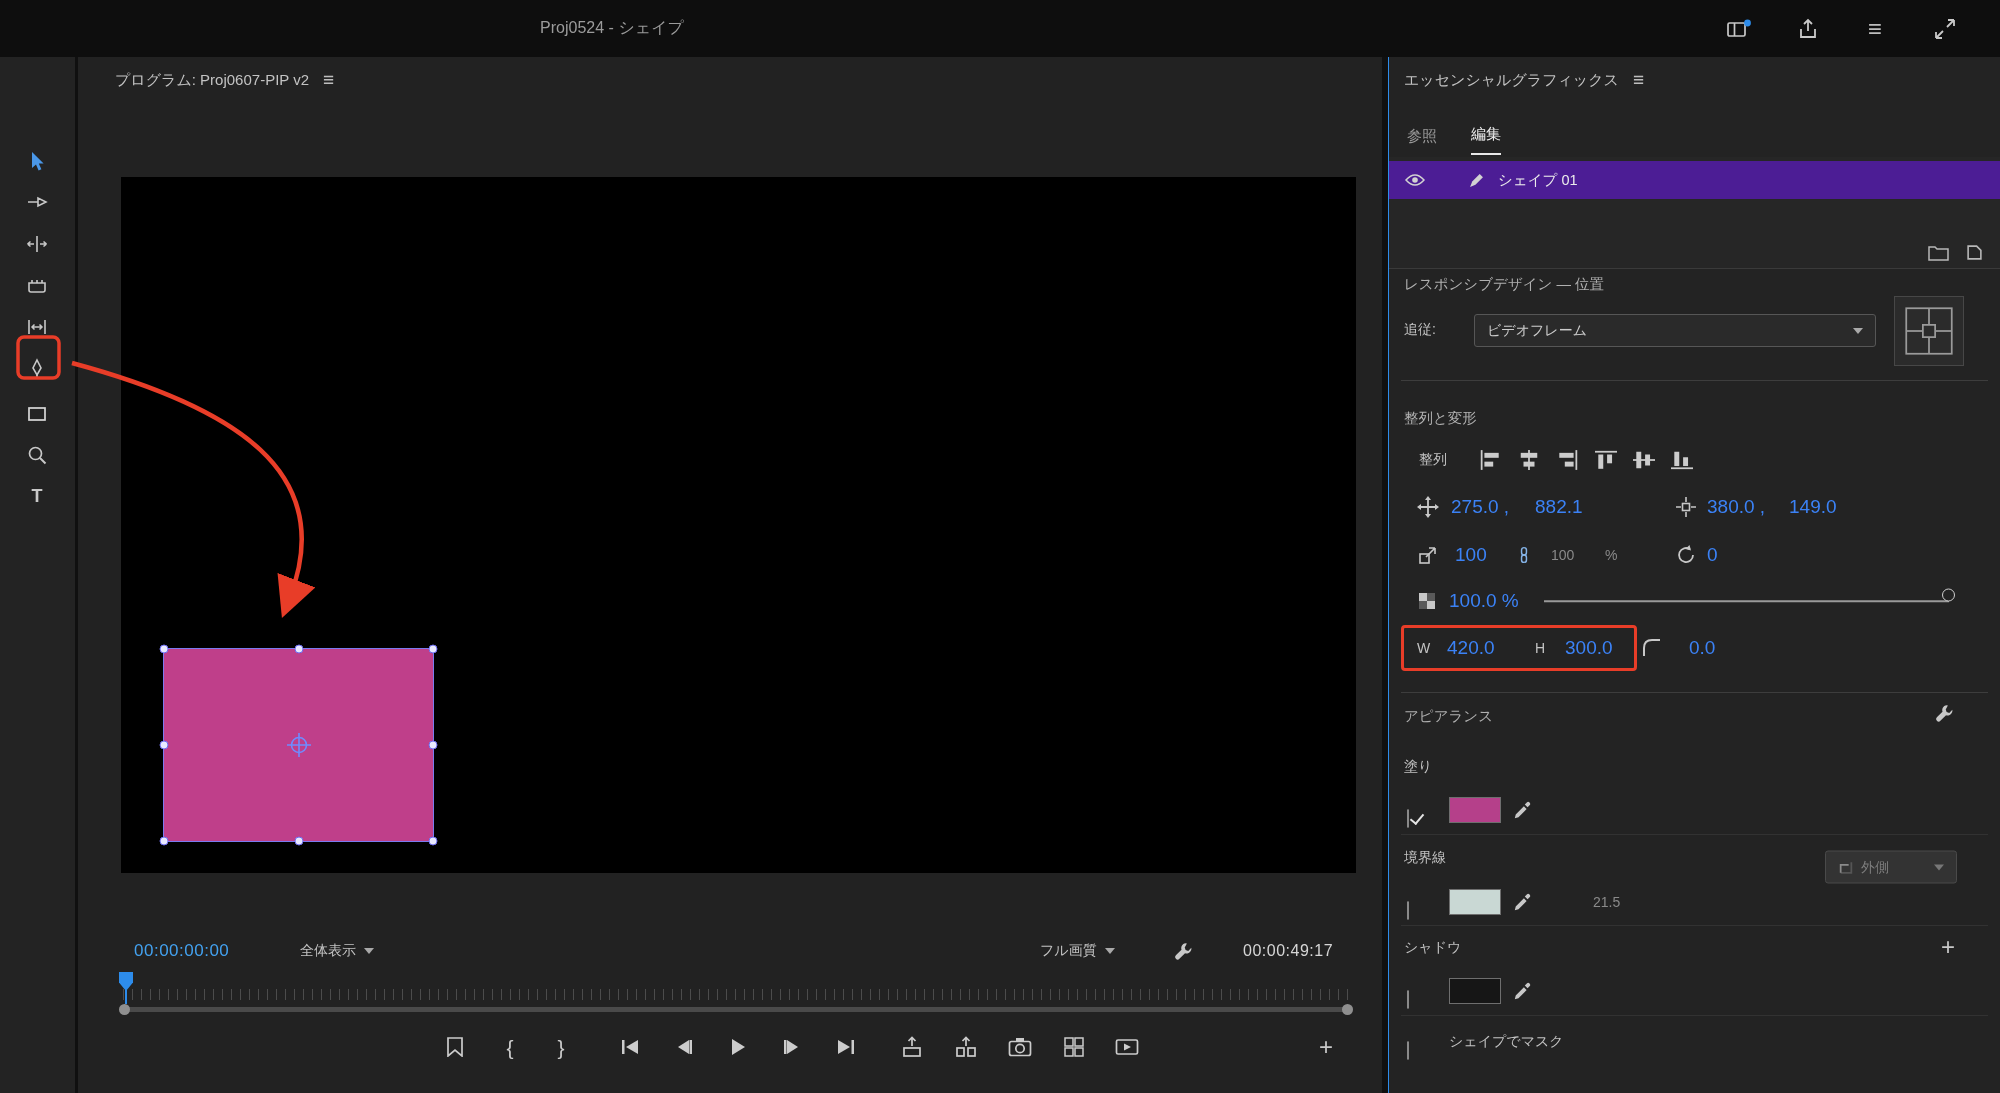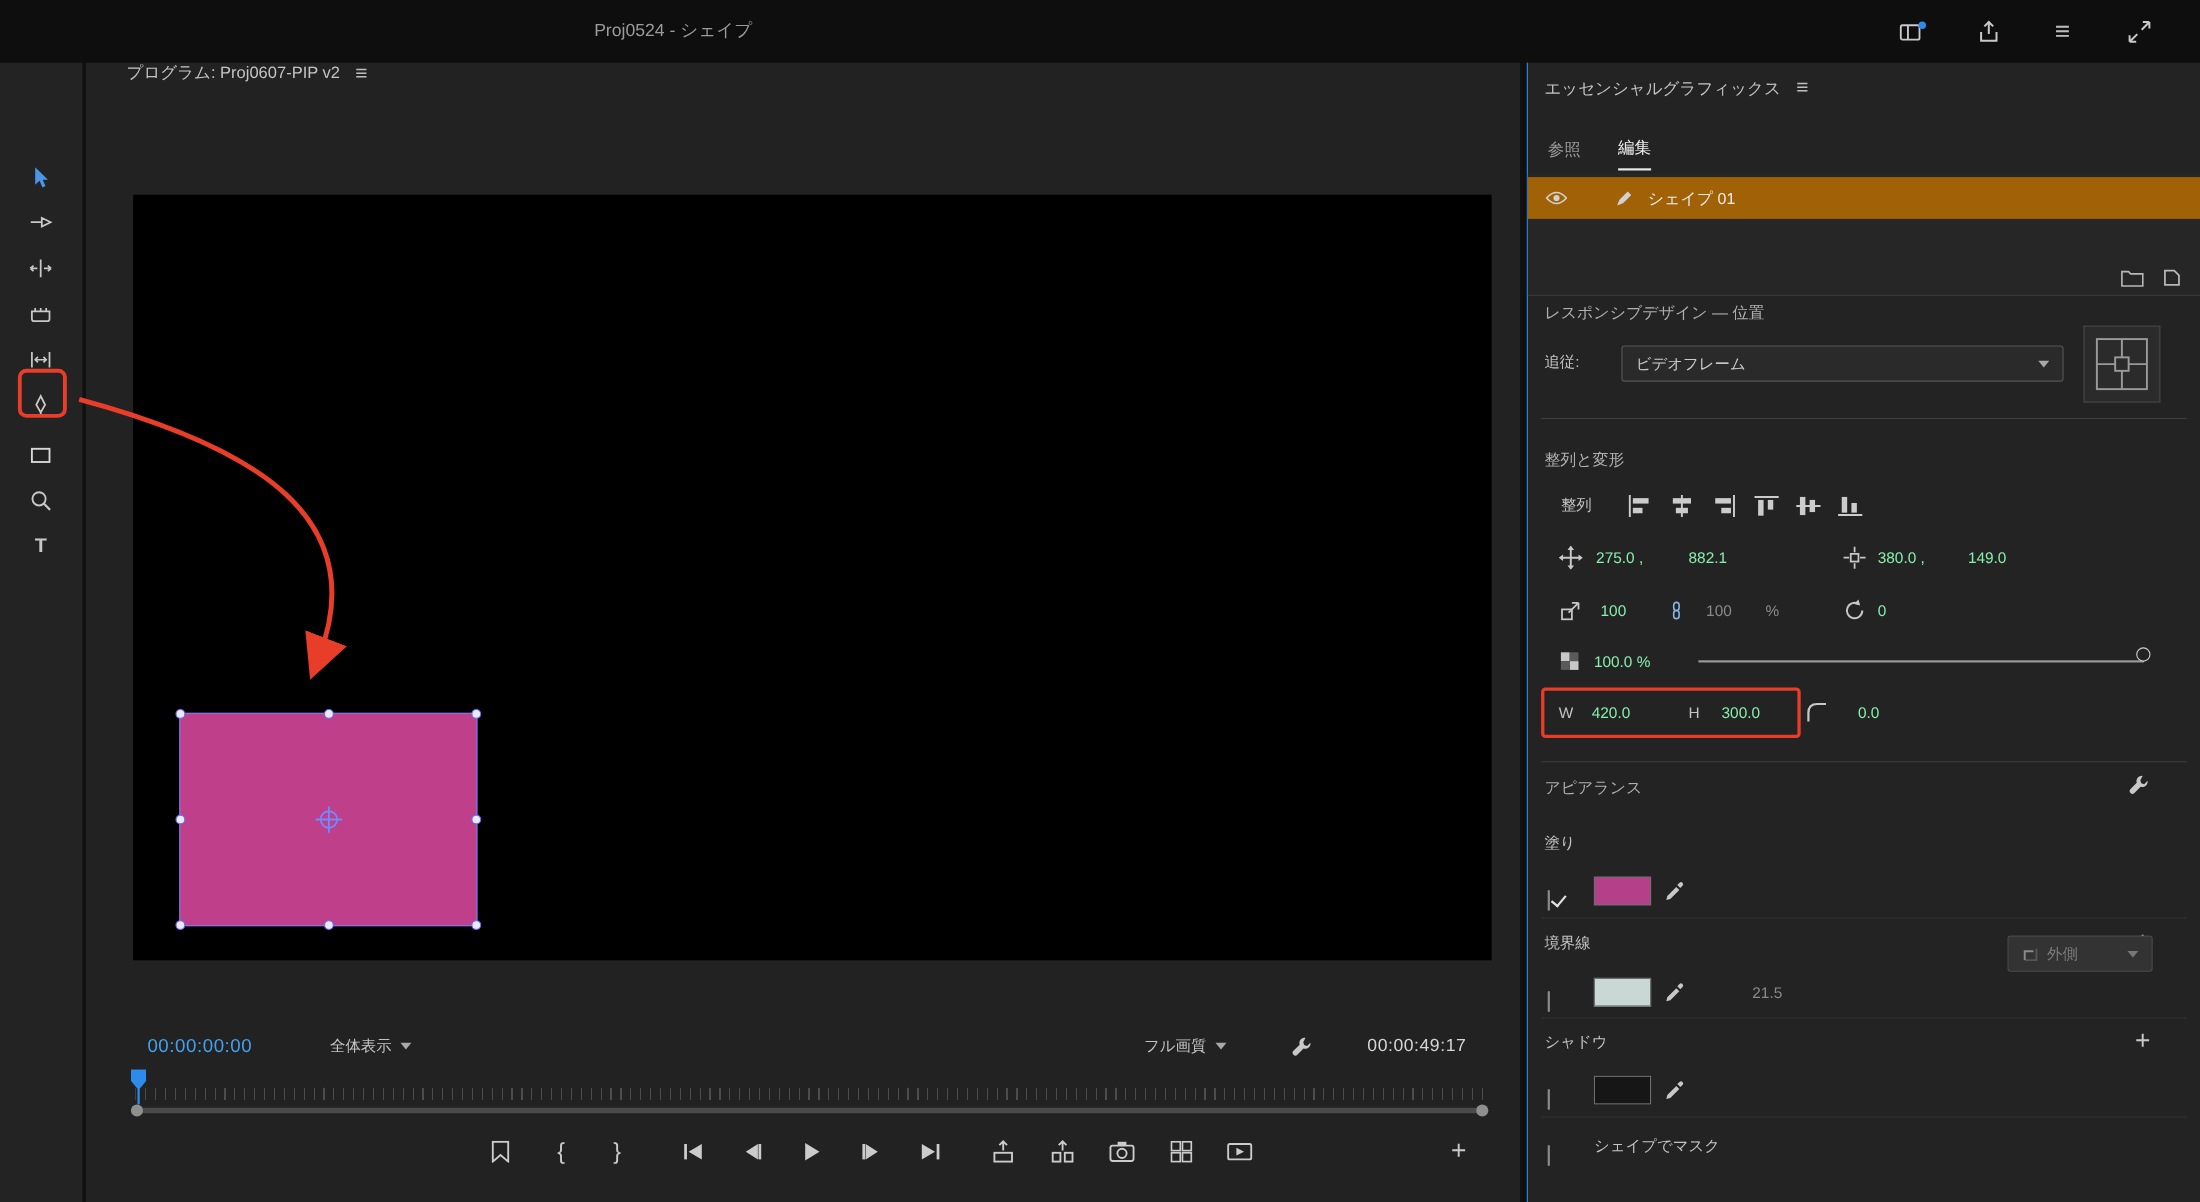--- a/index.html
+++ b/index.html
@@ -11,30 +11,30 @@
   
   #titlebar{position:absolute;left:0;top:0;width:2000px;height:57px;background:#0e0e0e}
   #app-title{position:absolute;left:612px;top:0;height:57px;transform:translateX(-50%);
     display:flex;align-items:center;color:#9b9b9b;font-size:16px;white-space:nowrap}
   .tb-ic{position:absolute;top:14px;width:30px;height:30px;display:flex;align-items:center;justify-content:center}
   
   #toolbar{left:0;top:57px;width:75px;height:1036px}
   .tool{position:absolute;left:23px;width:28px;height:28px;display:flex;align-items:center;justify-content:center}
   
   #program{left:78px;top:57px;width:1304px;height:1036px;background:#222}
-  #prog-header{position:absolute;left:37px;top:0;height:46px;display:flex;align-items:flex-start;gap:14px;
+  #prog-header{position:absolute;left:37px;top:0;height:46px;display:flex;align-items:center;gap:14px;
     color:#c3c3c3;font-size:15px}
   #video{position:absolute;left:43px;top:120px;width:1235px;height:696px;background:#000}
   #shape{position:absolute;left:42px;top:471px;width:271px;height:194px;border:1.5px solid #7b7bf0}
   .handle{position:absolute;width:9px;height:9px;border-radius:50%;background:#e9e9ff;border:1.5px solid #6b6bf0;transform:translate(-50%,-50%)}
   #crosshair{position:absolute;left:50%;top:50%;width:26px;height:26px;transform:translate(-50%,-50%)}
   
   .lbl{color:#c3c3c3;font-size:14px}
   .dim{color:#8a8a8a}
-  .val{color:#86efac;font-size:14px}
+  .val{color:#3b82f6;font-size:19px}
   .chev{width:0;height:0;border-left:5px solid transparent;border-right:5px solid transparent;border-top:6px solid #a9a9a9;margin-left:8px}
   #tc{position:absolute;left:56px;top:876px;height:36px;display:flex;align-items:center;
     color:#43a1ef;font-size:17px;letter-spacing:.5px}
   .dd-plain{position:absolute;top:876px;height:36px;display:flex;align-items:center;font-size:14px;color:#c3c3c3}
   #duration{position:absolute;left:1165px;top:876px;height:36px;display:flex;align-items:center;color:#d6d6d6;font-size:16px;letter-spacing:.5px}
   #playhead{position:absolute;left:41px;top:915px;width:14px;height:19px;background:#2d8ceb;
     clip-path:polygon(0 0,100% 0,100% 55%,50% 100%,0 55%)}
   #ph-line{position:absolute;left:47px;top:933px;width:1.5px;height:14px;background:#2d8ceb}
   #ticks{position:absolute;left:45px;top:932px;width:1230px;height:11px;
     background:repeating-linear-gradient(90deg,#4c4c4c 0 1px,transparent 1px 9px)}
@@ -43,21 +43,21 @@
   .tbtn{position:absolute;top:972px;width:36px;height:36px;display:flex;align-items:center;justify-content:center}
   .tbtn .g{font-size:21px;color:#ccc;line-height:1}
   
   #eg{left:1388px;top:57px;width:612px;height:1036px;background:#232323;border-left:1px solid #2d8ceb}
   #eg-header{position:absolute;left:15px;top:0;height:46px;display:flex;align-items:center;gap:14px;color:#c3c3c3;font-size:15px}
   .menu-glyph{font-size:19px;color:#bdbdbd}
   #eg-tabs{position:absolute;left:18px;top:56px;height:42px;display:flex;gap:34px;align-items:flex-end}
   .tab{font-size:15px;padding-bottom:9px;color:#9a9a9a}
   .tab.active{color:#f0f0f0;border-bottom:2px solid #e8e8e8}
   #layer-list{position:absolute;left:0;top:100px;width:612px;height:112px;background:#262626;border-bottom:1px solid #3a3a3a}
-  #layer-row{position:absolute;left:0;top:4px;width:612px;height:38px;background:#a16207;display:flex;align-items:center}
+  #layer-row{position:absolute;left:0;top:4px;width:612px;height:38px;background:#4c1d95;display:flex;align-items:center}
   #layer-row .nm{color:#ececec;font-size:14.5px;margin-left:14px}
   .sec-title{position:absolute;left:15px;color:#b0b0b0;font-size:14.5px}
   .divider{position:absolute;left:12px;right:12px;height:1px;background:#3d3d3d}
   .thin-sep{position:absolute;left:12px;right:12px;height:1px;background:#323232}
   .dd{position:absolute;background:#2a2a2a;border:1px solid #565656;border-radius:3px;height:33px;
     display:flex;align-items:center;padding:0 12px;color:#cccccc;font-size:14px}
   .dd .chev{margin-left:auto}
   #anchor-widget{position:absolute;left:505px;top:239px;width:70px;height:70px;background:#2b2b2b;border:1px solid #474747;
     display:flex;align-items:center;justify-content:center}
   .trow{position:absolute;left:0;width:612px;height:36px}

